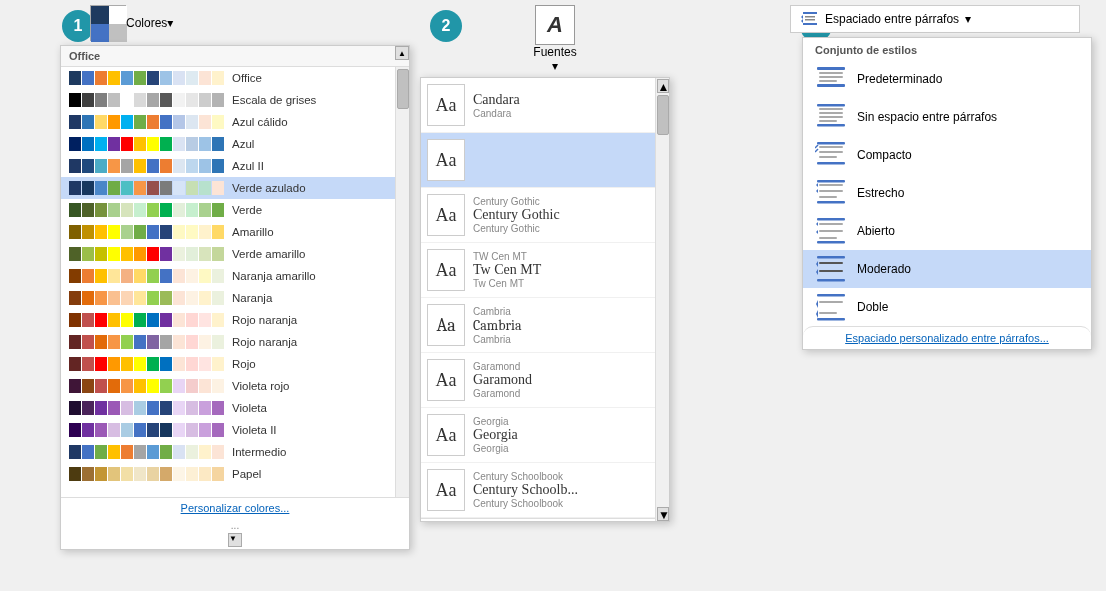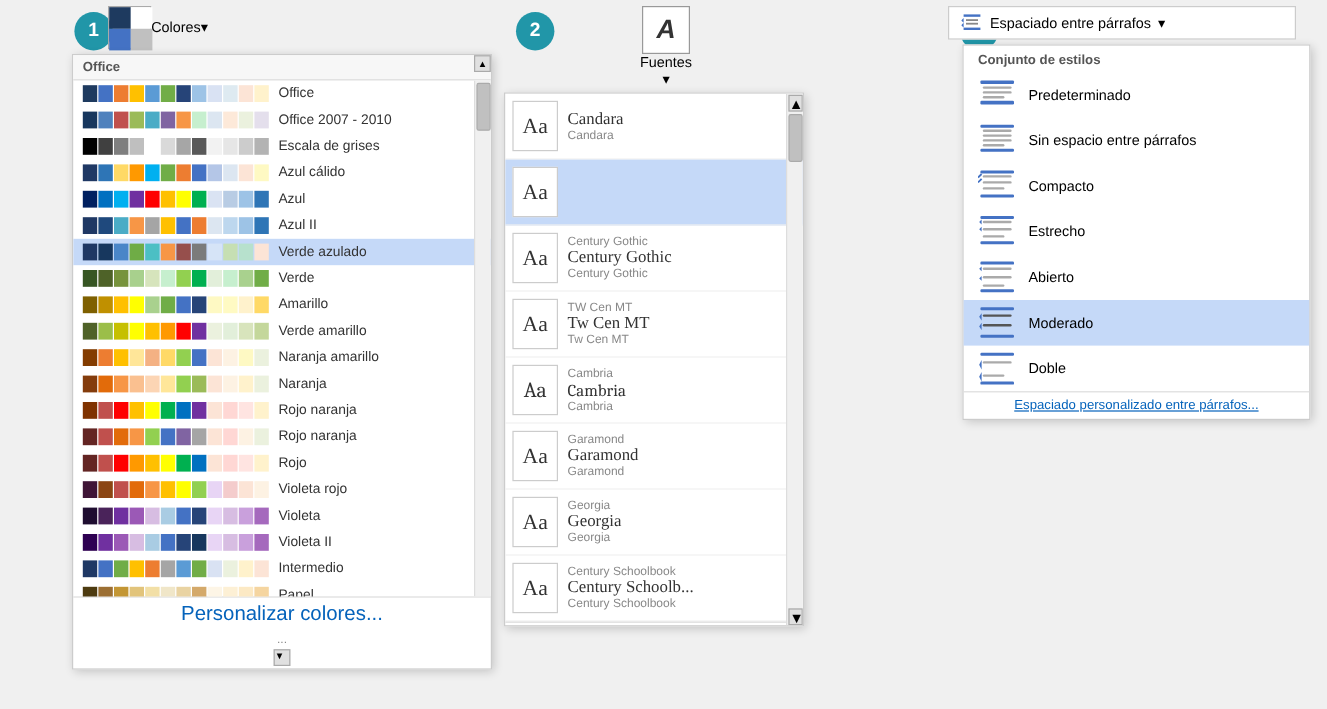--- a/index.html
+++ b/index.html
@@ -117,21 +117,22 @@
       border: 1px solid #aaa;
       border-radius: 2px;
       margin: 2px auto;
     }
     .panel-footer {
       border-top: 1px solid #ddd;
       padding: 4px 8px;
       text-align: center;
       color: #0563bb;
       cursor: pointer;
-      font-size: 17px;
+      font-size: 11px;
+      text-decoration: underline;
     }
     .panel-footer-dots {
       text-align: center;
       color: #888;
       font-size: 10px;
       padding: 2px;
     }
 
     
     .panel2-container {
@@ -258,20 +259,21 @@
       background: #c5d9f8;
     }
     .spacing-footer {
       border-top: 1px solid #ddd;
       padding: 5px 12px;
       text-align: center;
       color: #0563bb;
       cursor: pointer;
       font-size: 11px;
       text-decoration: underline;
+      border-radius: 10px;
     }
 
     
     .scroll-arrow {
       width: 14px;
       height: 14px;
       background: #e0e0e0;
       border: 1px solid #aaa;
       display: flex;
       align-items: center;
@@ -313,37 +315,20 @@
               <span class="swatch" style="background: rgb(91, 155, 213);"></span>
               <span class="swatch" style="background: rgb(113, 173, 71);"></span>
               <span class="swatch" style="background: rgb(38, 68, 120);"></span>
               <span class="swatch" style="background: rgb(157, 195, 230);"></span>
               <span class="swatch" style="background: rgb(217, 226, 243);"></span>
               <span class="swatch" style="background: rgb(222, 234, 241);"></span>
               <span class="swatch" style="background: rgb(252, 228, 214);"></span>
               <span class="swatch" style="background: rgb(255, 242, 204);"></span>
             </div>
             <span class="color-name">Office</span>
-          </div>
-          <div class="color-item">
-            <div class="color-swatches">
-              <span class="swatch" style="background: rgb(23, 55, 94);"></span>
-              <span class="swatch" style="background: rgb(79, 129, 189);"></span>
-              <span class="swatch" style="background: rgb(192, 80, 77);"></span>
-              <span class="swatch" style="background: rgb(155, 187, 89);"></span>
-              <span class="swatch" style="background: rgb(75, 172, 198);"></span>
-              <span class="swatch" style="background: rgb(128, 100, 162);"></span>
-              <span class="swatch" style="background: rgb(247, 150, 70);"></span>
-              <span class="swatch" style="background: rgb(198, 239, 206);"></span>
-              <span class="swatch" style="background: rgb(220, 230, 241);"></span>
-              <span class="swatch" style="background: rgb(253, 233, 217);"></span>
-              <span class="swatch" style="background: rgb(235, 241, 222);"></span>
-              <span class="swatch" style="background: rgb(228, 223, 236);"></span>
-            </div>
-            <span class="color-name">Office 2007 - 2010</span>
           </div>
           <div class="color-item">
             <div class="color-swatches">
               <span class="swatch" style="background: rgb(0, 0, 0);"></span>
               <span class="swatch" style="background: rgb(64, 64, 64);"></span>
               <span class="swatch" style="background: rgb(127, 127, 127);"></span>
               <span class="swatch" style="background: rgb(191, 191, 191);"></span>
               <span class="swatch" style="background: rgb(255, 255, 255);"></span>
               <span class="swatch" style="background: rgb(217, 217, 217);"></span>
               <span class="swatch" style="background: rgb(166, 166, 166);"></span>

